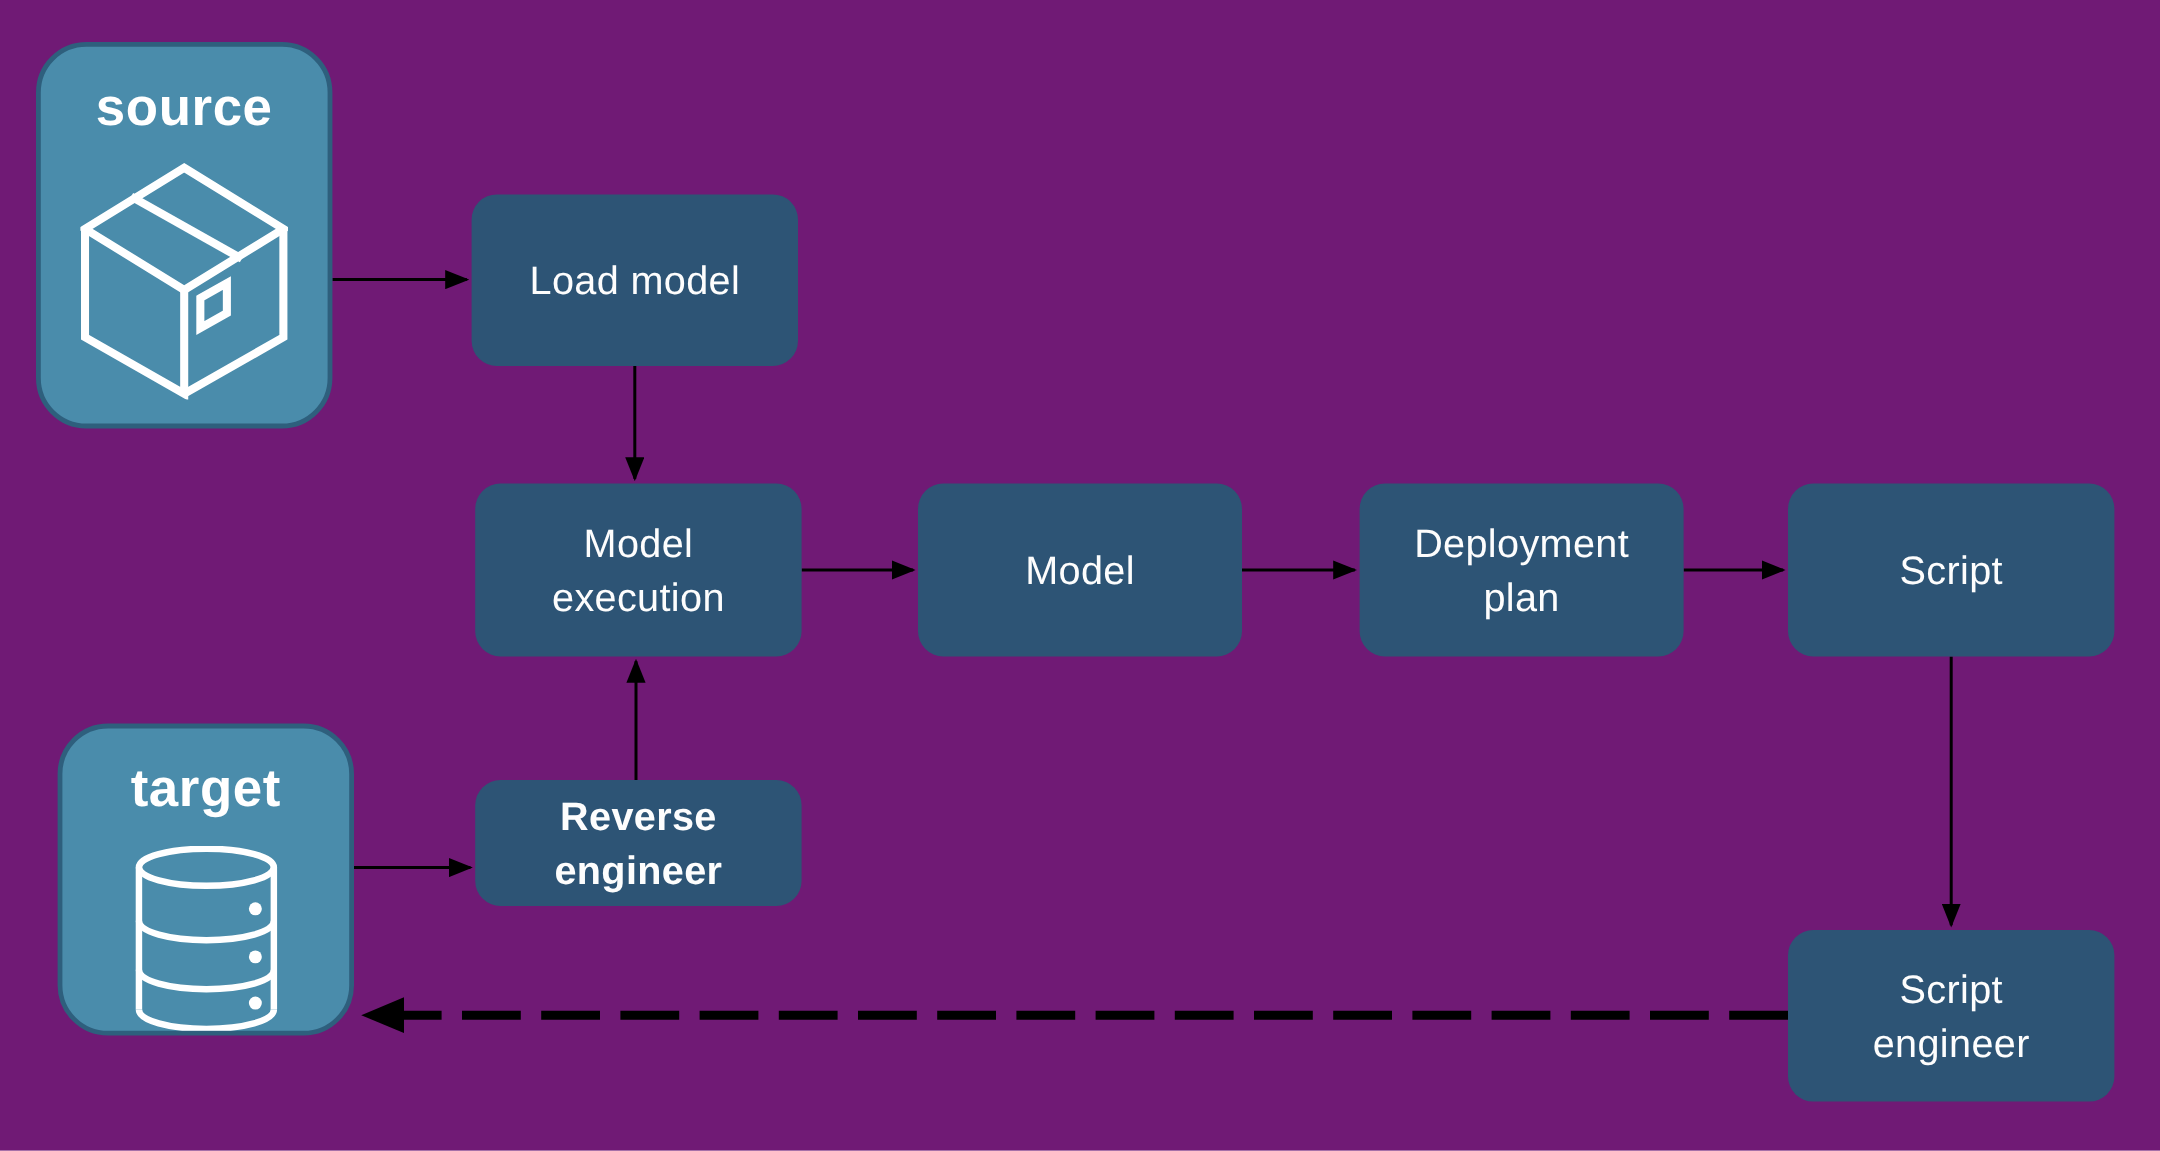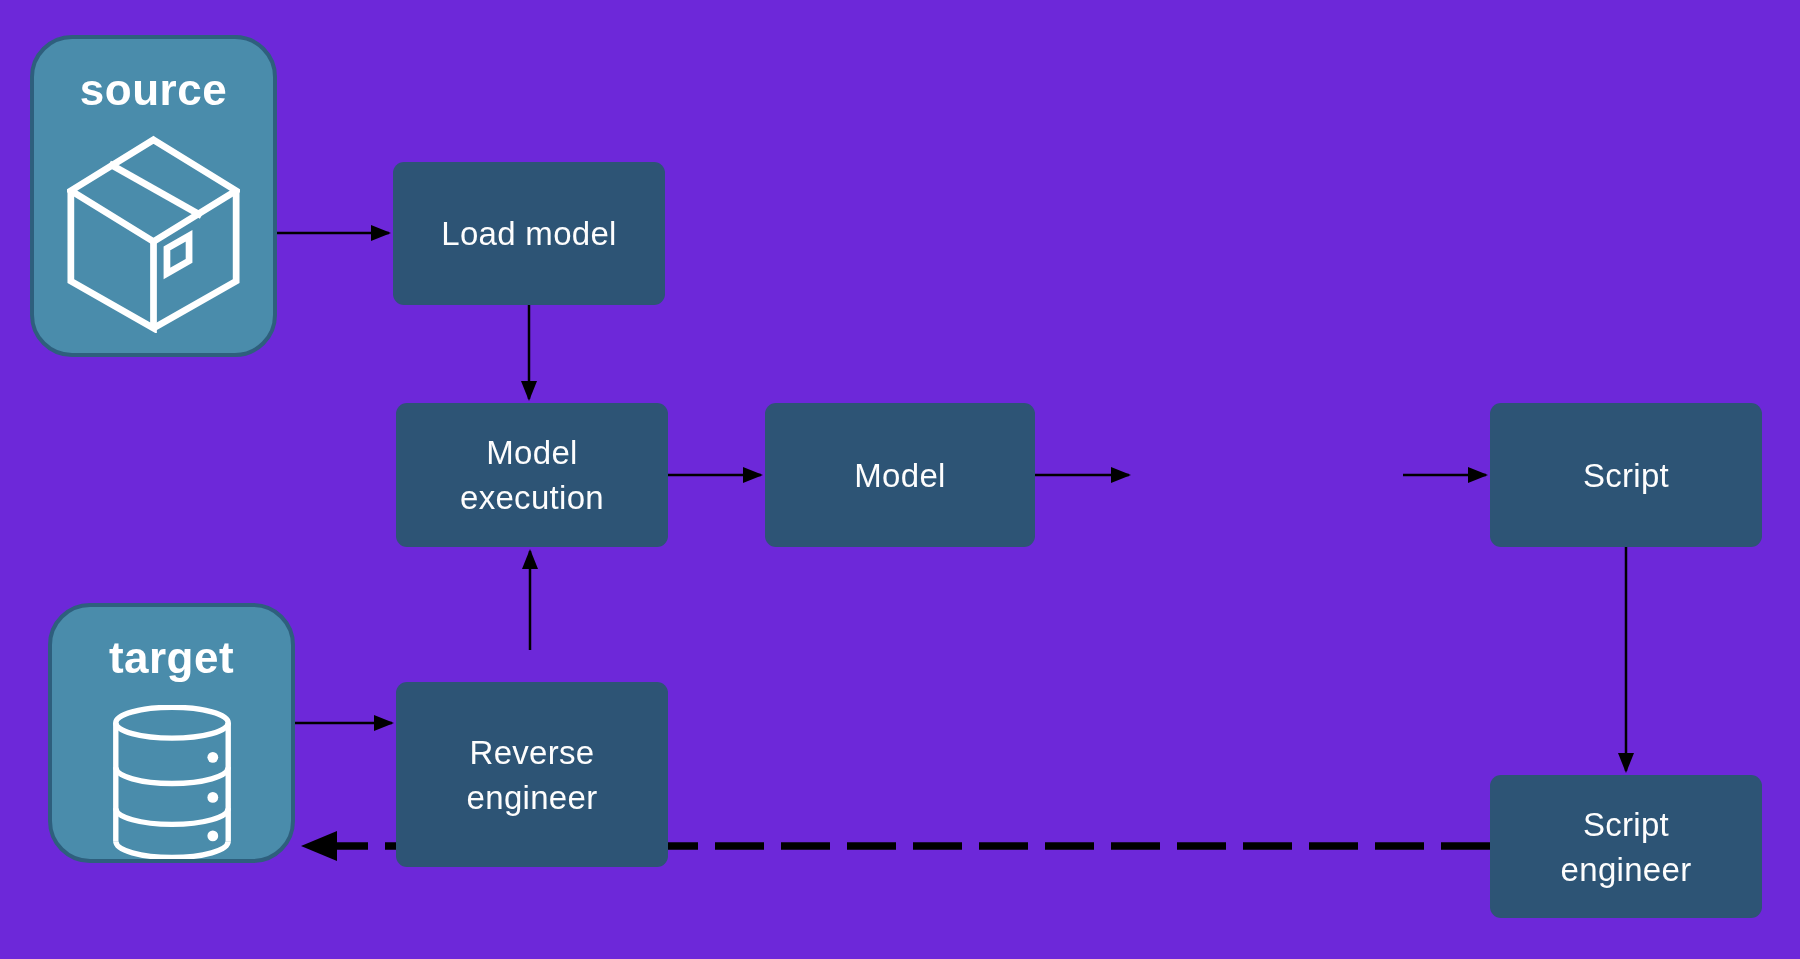--- a/index.html
+++ b/index.html
@@ -1,51 +1,51 @@
 <!DOCTYPE html>
 <html><head>
 <meta charset="utf-8">
 <style>
   html, body { margin: 0; padding: 0; background: #ffffff; }
   .canvas {
     position: relative;
     width: 1800px;
     height: 959px;
-    background: #6d28d9;
+    background: #701a75;
     overflow: hidden;
     font-family: "Liberation Sans", sans-serif;
   }
   
   .edges {
     position: absolute;
     left: 0; top: 0;
     width: 1800px; height: 959px;
     pointer-events: none;
   }
   
   .step {
     position: absolute;
     background: #2d5475;
-    border-radius: 11px;
+    border-radius: 21px;
     color: #fdfdfd;
     display: flex;
     flex-direction: column;
     align-items: center;
     justify-content: center;
     text-align: center;
     font-size: 33px;
     line-height: 45px;
     letter-spacing: 0.3px;
   }
   .step-load-model        { left: 393px; top: 162px; width: 272px; height: 143px; }
   .step-model-comparison  { left: 396px; top: 403px; width: 272px; height: 144px; }
   .step-model-differences { left: 765px; top: 403px; width: 270px; height: 144px; }
   .step-deployment-plan   { left: 1133px; top: 403px; width: 270px; height: 144px; }
   .step-script-generation { left: 1490px; top: 403px; width: 272px; height: 144px; }
-  .step-reverse-engineer  { left: 396px; top: 682px; width: 272px; height: 185px; }
+  .step-reverse-engineer  { left: 396px; top: 650px; width: 272px; height: 105px; font-weight: bold; }
   .step-script-execution  { left: 1490px; top: 775px; width: 272px; height: 143px; }
   .step .line { display: block; }
 
   
   .store {
     position: absolute;
     box-sizing: border-box;
     background: #4a8cab;
     border: 4px solid #2e5f7d;
     border-radius: 42px;
@@ -127,20 +127,24 @@
 
   <div class="step step-model-comparison">
     <span class="line">Model</span>
     <span class="line">execution</span>
   </div>
 
   <div class="step step-model-differences">
     <span class="line">Model</span>
   </div>
 
+  <div class="step step-deployment-plan">
+    <span class="line">Deployment</span>
+    <span class="line">plan</span>
+  </div>
 
   <div class="step step-script-generation">
     <span class="line">Script</span>
   </div>
 
   <div class="step step-reverse-engineer">
     <span class="line">Reverse</span>
     <span class="line">engineer</span>
   </div>
 

